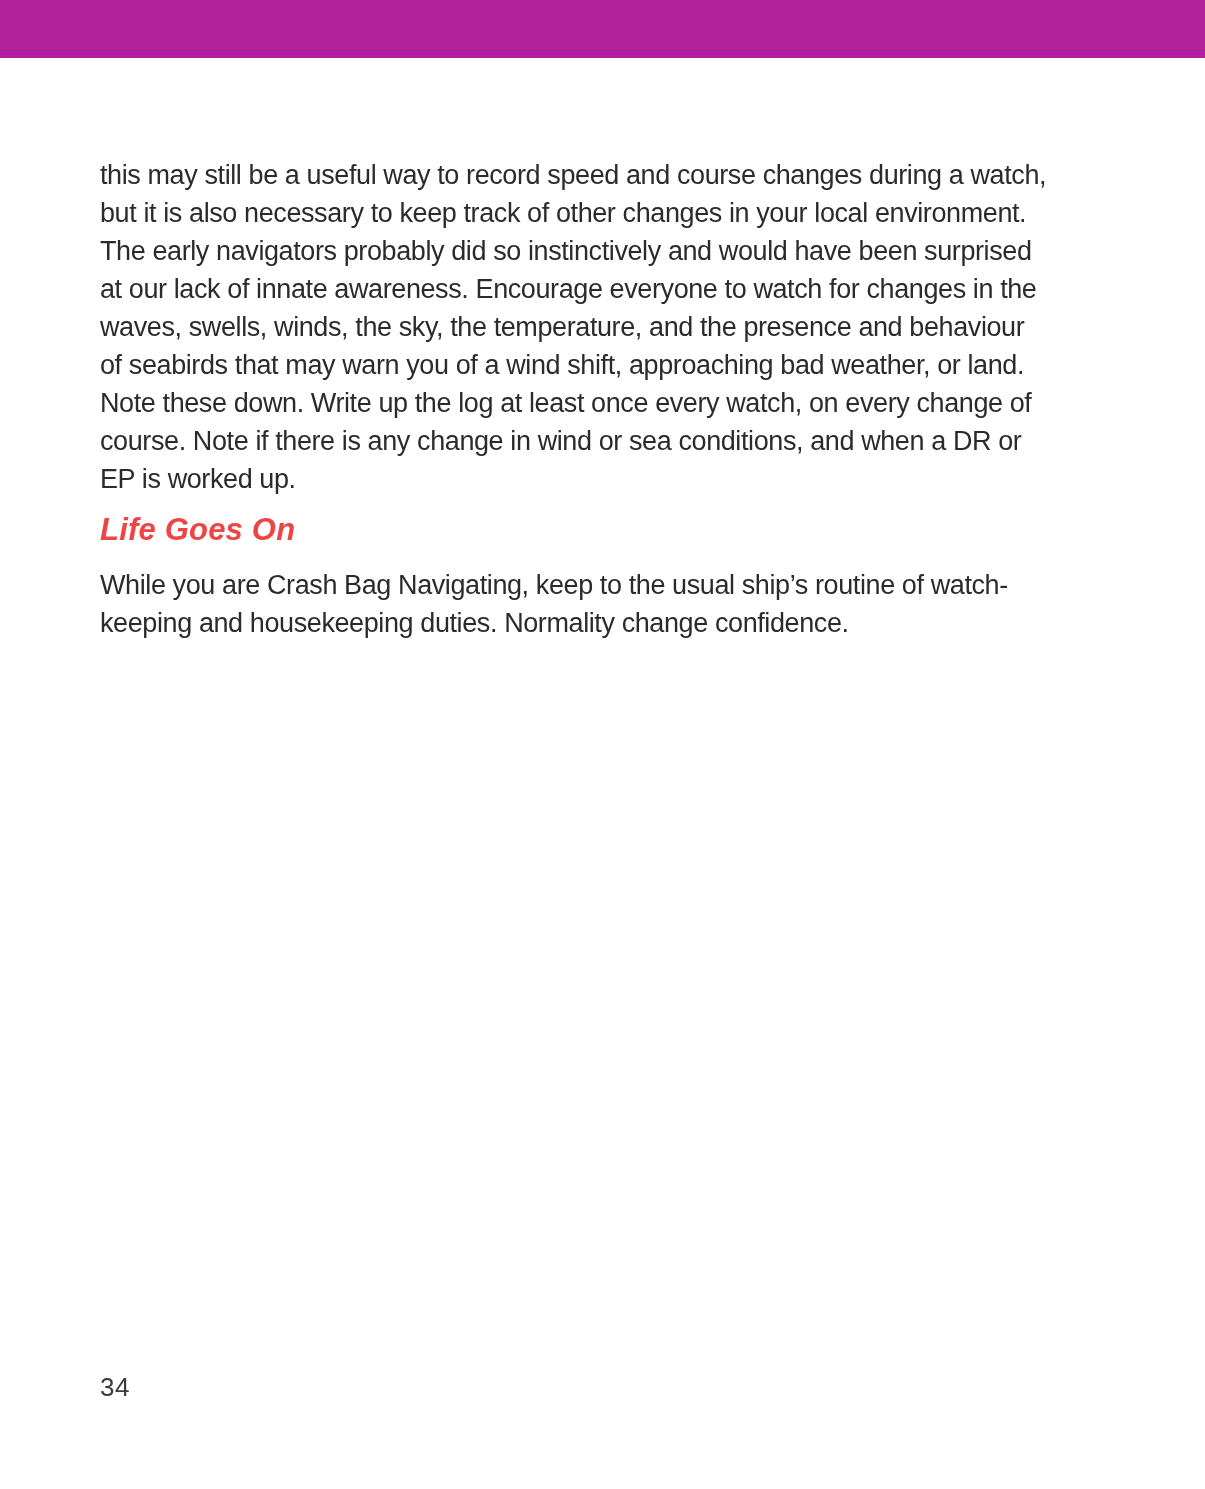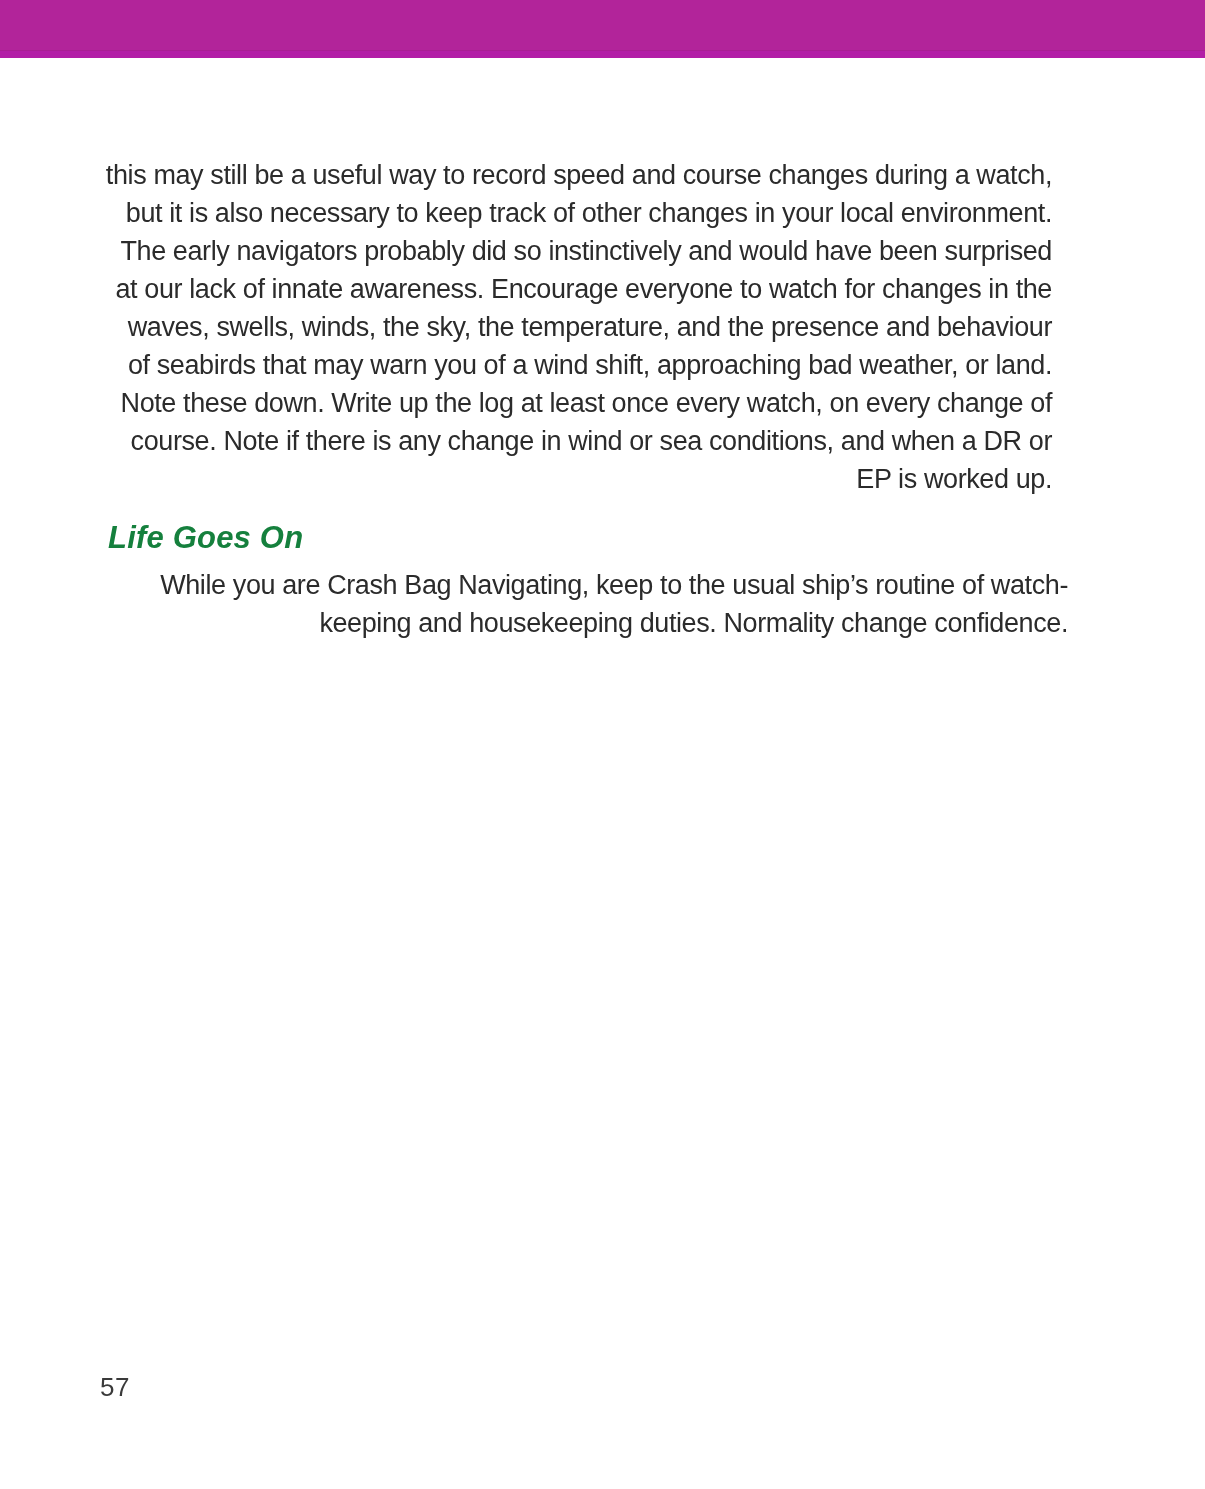--- a/index.html
+++ b/index.html
@@ -31,39 +31,38 @@
     background: #b21ea6;
     border-top: 1px solid #a91e93;
   }
   .body-text {
     font-size: 27px;
     line-height: 38px;
     font-weight: 400;
     letter-spacing: -0.4px;
     color: #2b2b2b;
     margin: 0;
-    text-align: right;
   }
   #para-main {
     position: absolute;
     left: 100px;
     top: 156px;
     width: 952px;
   }
   .section-heading {
     position: absolute;
     left: 100px;
     top: 512px;
-    margin: 8px;
+    margin: 0;
     font-size: 31px;
     line-height: 36px;
     font-weight: 700;
     font-style: italic;
     letter-spacing: 0.2px;
-    color: #15803d;
+    color: #ef4444;
   }
   #para-section {
     position: absolute;
     left: 100px;
     top: 566px;
     width: 968px;
   }
   .page-number {
     position: absolute;
     left: 100px;
@@ -79,13 +78,13 @@
 <div class="top-bar">
   <div class="top-bar-strip"></div>
 </div>
 
 <p class="body-text" id="para-main">this may still be a useful way to record speed and course changes during a watch, but it is also necessary to keep track of other changes in your local environment. The early navigators probably did so instinctively and would have been surprised at our lack of innate awareness. Encourage everyone to watch for changes in the waves, swells, winds, the sky, the temperature, and the presence and behaviour of seabirds that may warn you of a wind shift, approaching bad weather, or land. Note these down. Write up the log at least once every watch, on every change of course. Note if there is any change in wind or sea conditions, and when a DR or EP is worked up.</p>
 
 <h2 class="section-heading">Life Goes On</h2>
 
 <p class="body-text" id="para-section">While you are Crash Bag Navigating, keep to the usual ship’s routine of watch-keeping and housekeeping duties. Normality change confidence.</p>
 
-<div class="page-number">57</div>
+<div class="page-number">34</div>
 
 </body></html>

